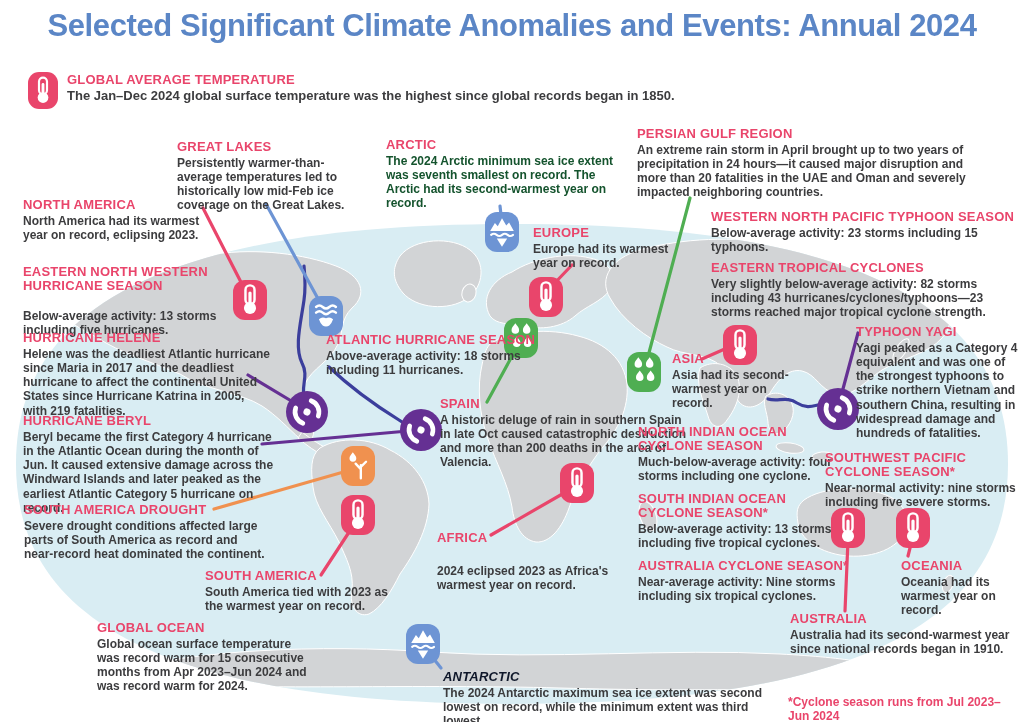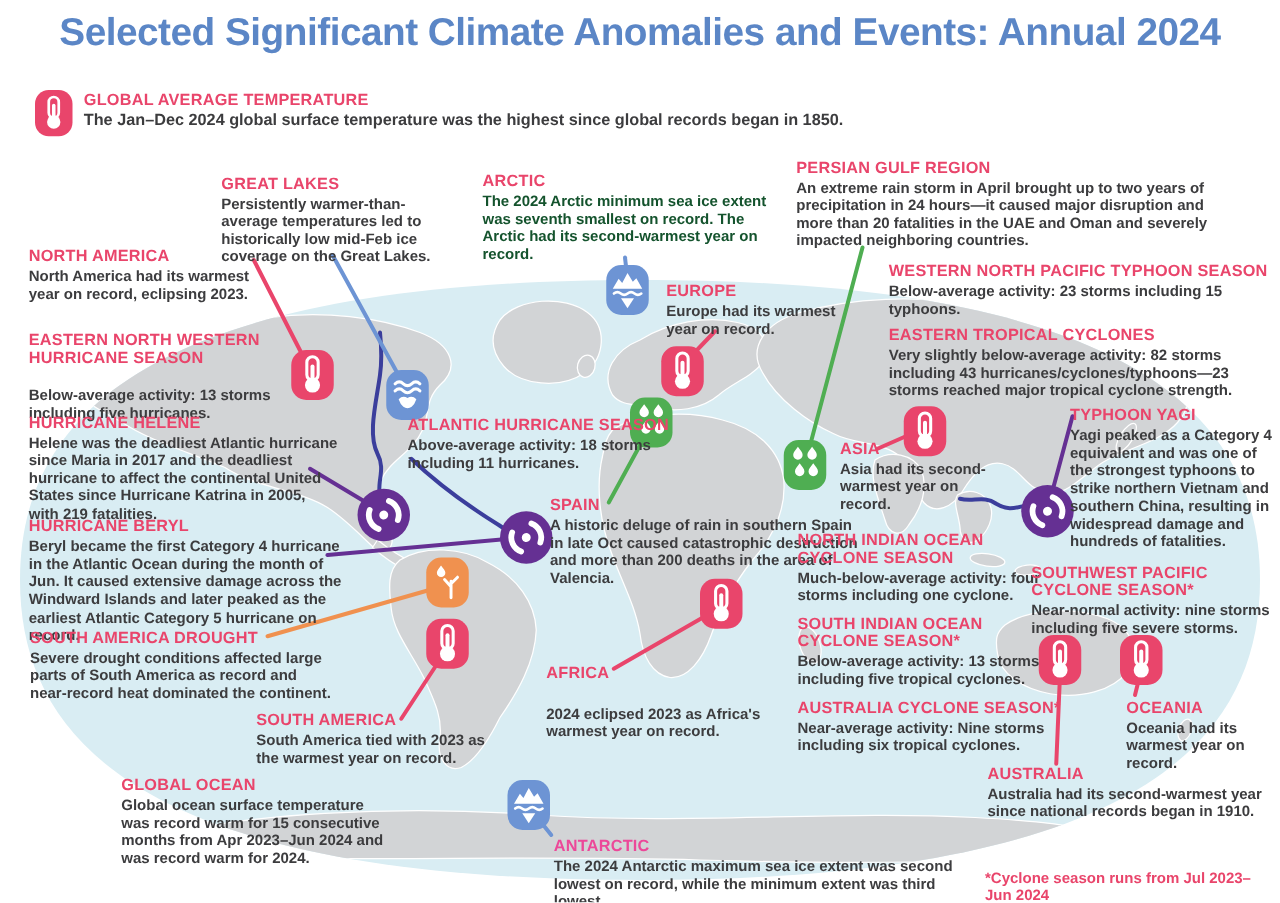--- a/index.html
+++ b/index.html
@@ -303,19 +303,19 @@
       </div>
       <div class="callout" style="left: 901px; top: 559px; width: 112px;">
         <h3 style="color: rgb(233, 69, 107);">OCEANIA</h3>
         <p style="color: rgb(60, 60, 62);">Oceania had its warmest year on record.</p>
       </div>
       <div class="callout" style="left: 97px; top: 621px; width: 220px;">
         <h3 style="color: rgb(233, 69, 107);">GLOBAL OCEAN</h3>
         <p style="color: rgb(60, 60, 62);">Global ocean surface temperature was record warm for 15 consecutive months from Apr 2023–Jun 2024 and was record warm for 2024.</p>
       </div>
       <div class="callout" style="left: 443px; top: 670px; width: 348px;">
-        <h3 style="color: #ec4899;">ANTARCTIC</h3>
+        <h3 style="color: #0f172a; font-style: italic;">ANTARCTIC</h3>
         <p style="color: rgb(60, 60, 62);">The 2024 Antarctic maximum sea ice extent was second lowest on record, while the minimum extent was third lowest.</p>
       </div>
     </div>
 
   <div id="footnote" style="left: 788px; top: 695px; width: 224px; color: rgb(233, 69, 107);">*Cyclone season runs from Jul 2023–Jun 2024</div>
 </div>
 
 </body></html>

